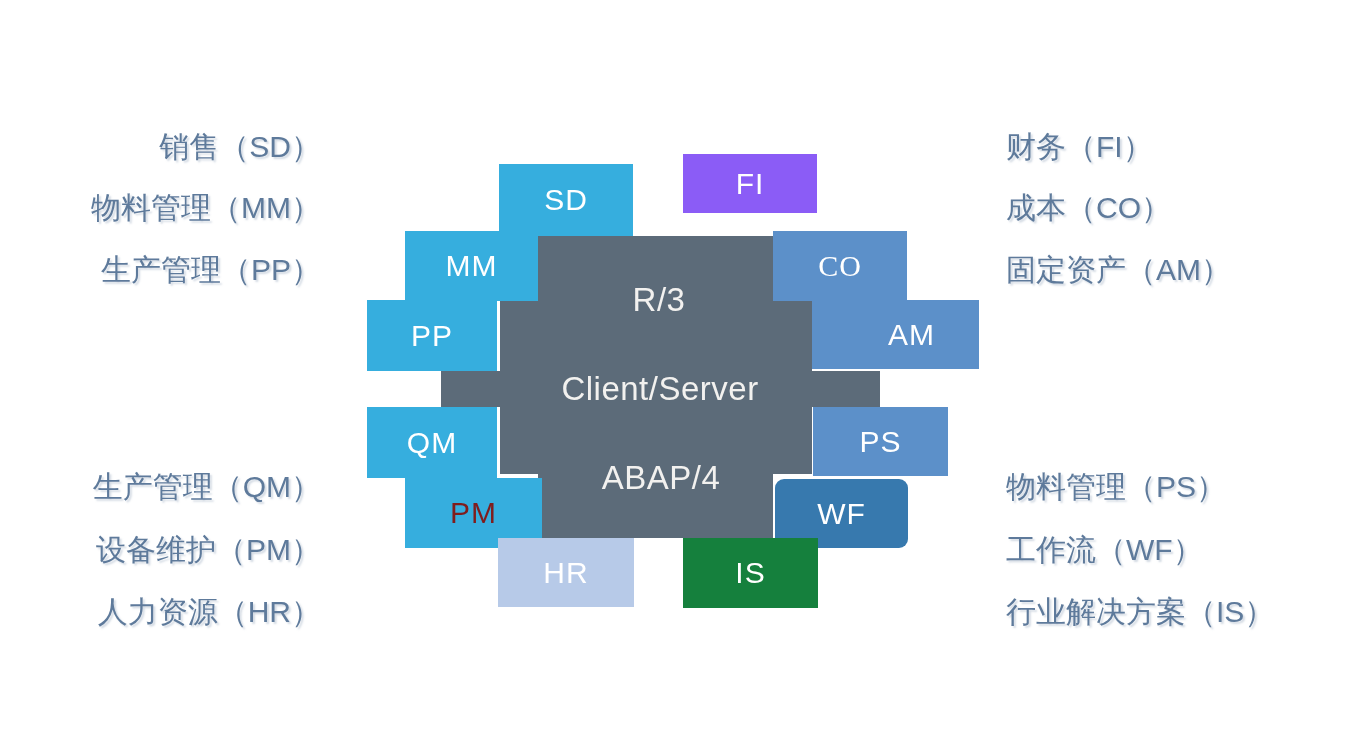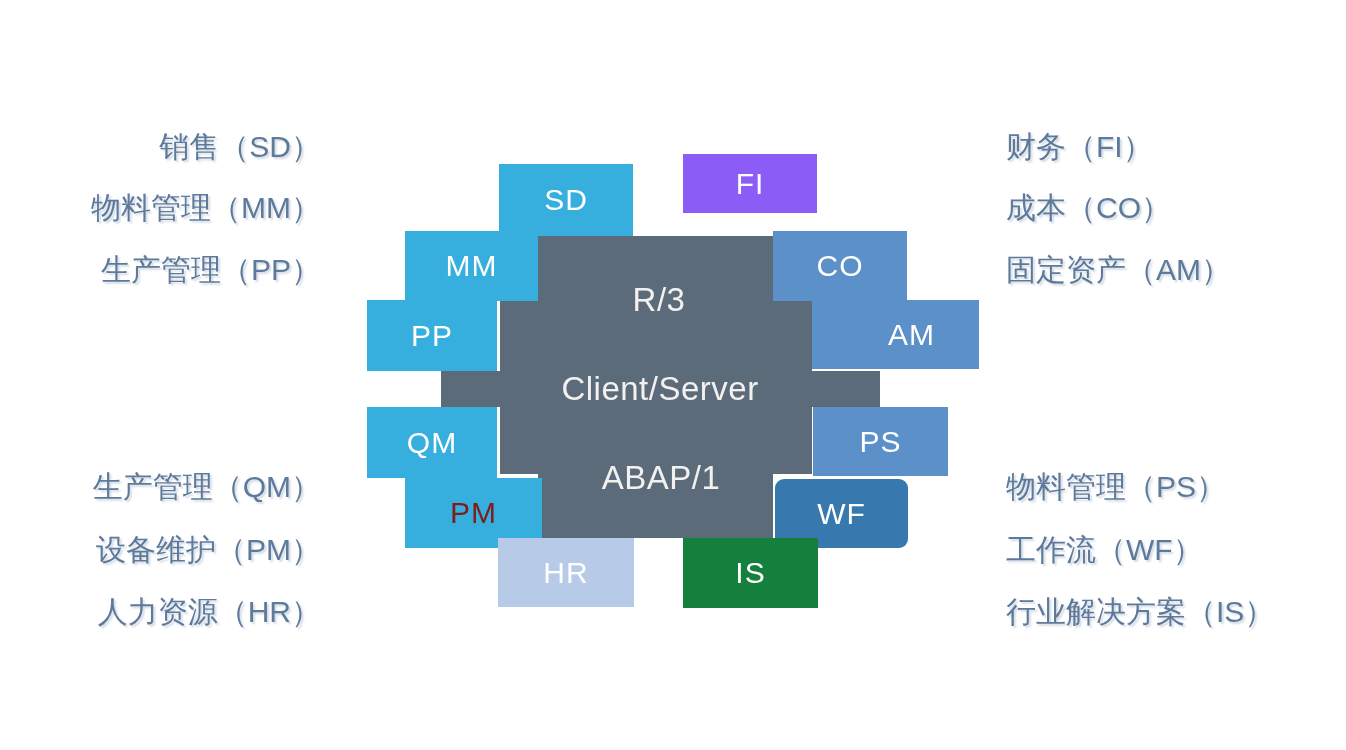--- a/index.html
+++ b/index.html
@@ -51,40 +51,40 @@
       </div>
       <div class="block" style="left: 405px; top: 478px; width: 137px; height: 70px; background: rgb(54, 174, 222); color: #7f1d1d;">
         <span>PM</span>
       </div>
       <div class="block" style="left: 498px; top: 538px; width: 136px; height: 69px; background: rgb(183, 202, 232); color: rgb(255, 255, 255);">
         <span>HR</span>
       </div>
       <div class="block" style="left: 683px; top: 154px; width: 134px; height: 59px; background: #8b5cf6; color: rgb(255, 255, 255);">
         <span>FI</span>
       </div>
-      <div class="block" style="left: 773px; top: 231px; width: 134px; height: 70px; background: rgb(92, 144, 201); color: rgb(255, 255, 255);">
+      <div class="block" style="left: 773px; top: 231px; width: 134px; height: 70px; background: rgb(92, 144, 201); color: rgb(255, 255, 255); font-family: Liberation Serif, serif;">
         <span>CO</span>
       </div>
       <div class="block" style="left: 812px; top: 300px; width: 135px; height: 69px; background: rgb(92, 144, 201); color: rgb(255, 255, 255); padding-left: 32px;">
         <span>AM</span>
       </div>
       <div class="block" style="left: 813px; top: 407px; width: 135px; height: 69px; background: rgb(92, 144, 201); color: rgb(255, 255, 255);">
         <span>PS</span>
       </div>
       <div class="block" style="left: 775px; top: 479px; width: 133px; height: 69px; background: rgb(55, 121, 174); color: rgb(255, 255, 255); border-radius: 9px;">
         <span>WF</span>
       </div>
       <div class="block" style="left: 683px; top: 538px; width: 135px; height: 70px; background: #15803d; color: rgb(255, 255, 255);">
         <span>IS</span>
       </div>
     </div>
   <div id="center-text">
       <div class="core-line" style="left: 659px; top: 300px; color: rgb(242, 241, 239);">R/3</div>
       <div class="core-line" style="left: 660px; top: 389px; color: rgb(242, 241, 239);">Client/Server</div>
-      <div class="core-line" style="left: 661px; top: 478px; color: rgb(242, 241, 239);">ABAP/1</div>
+      <div class="core-line" style="left: 661px; top: 478px; color: rgb(242, 241, 239);">ABAP/4</div>
     </div>
   <div id="legend-left">
       <div class="legend-item left-item" style="top: 147px; color: rgb(94, 122, 155);">销售（SD）</div>
       <div class="legend-item left-item" style="top: 208px; color: rgb(94, 122, 155);">物料管理（MM）</div>
       <div class="legend-item left-item" style="top: 270px; color: rgb(94, 122, 155);">生产管理（PP）</div>
       <div class="legend-item left-item" style="top: 487px; color: rgb(94, 122, 155);">生产管理（QM）</div>
       <div class="legend-item left-item" style="top: 550px; color: rgb(94, 122, 155);">设备维护（PM）</div>
       <div class="legend-item left-item" style="top: 612px; color: rgb(94, 122, 155);">人力资源（HR）</div>
     </div>
   <div id="legend-right">

